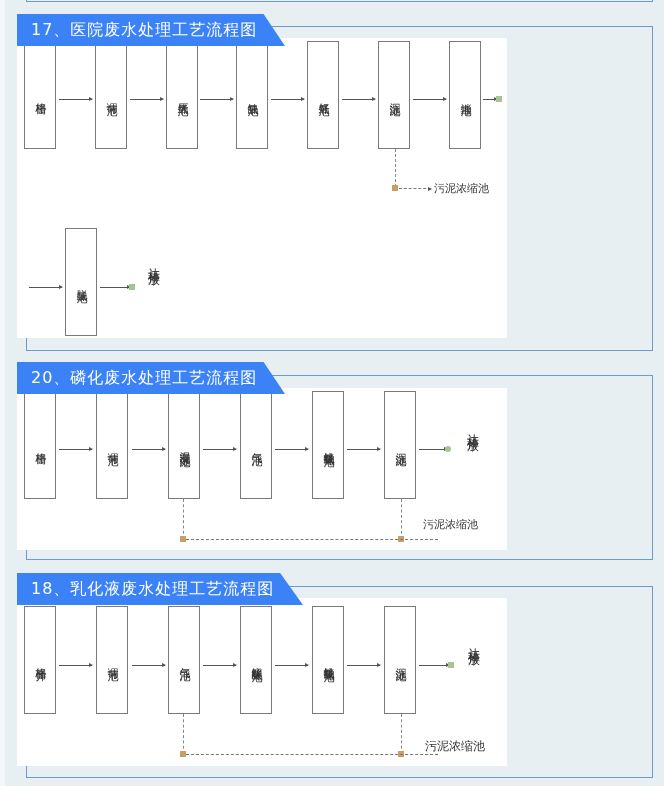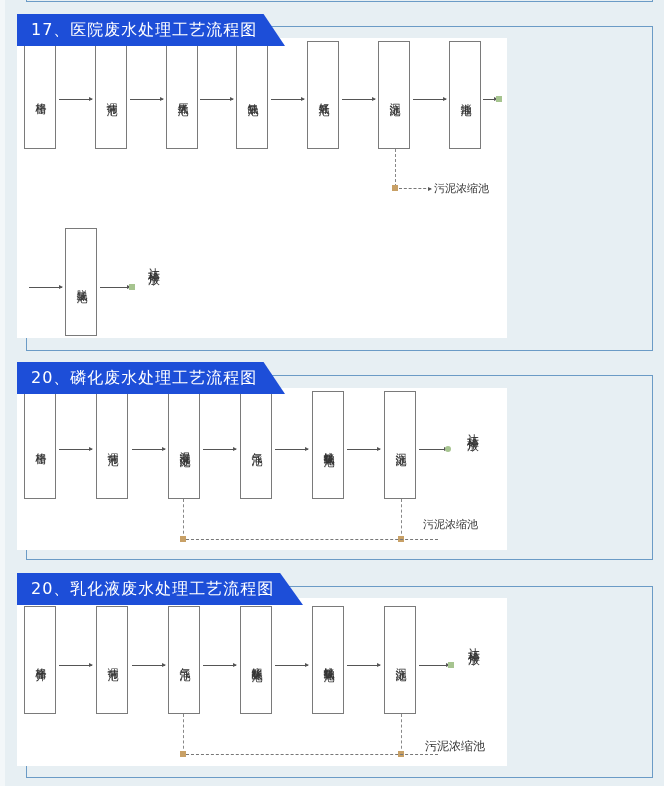--- a/index.html
+++ b/index.html
@@ -1,21 +1,21 @@
 <!DOCTYPE html>
 <html><head>
 <meta charset="utf-8">
 <style>
   * { box-sizing: border-box; margin: 0; padding: 0; }
   html, body { width: 664px; height: 786px; overflow: hidden; }
   body { background: #e7eff3; position: relative; font-family: "DejaVu Sans", sans-serif; }
   .leftstrip { position: absolute; left: 0; top: 0; width: 5px; height: 786px; background: #f3f7f9; }
   .frame { position: absolute; left: 26px; width: 627px; border: 1px solid #6b9bc6; }
   .header {
-    position: absolute; left: 17px; height: 32px; background: #1d4ed8; color: #fff;
+    position: absolute; left: 17px; height: 32px; background: #3b82f6; color: #fff;
     font-size: 16px; line-height: 32px; padding-left: 14px; letter-spacing: 1px;
     clip-path: polygon(0 0, 92% 0, 100% 100%, 0 100%);
     font-family: "DejaVu Sans", sans-serif;
   }
   .panel { position: absolute; left: 17px; width: 490px; background: #ffffff; }
   .box {
     position: absolute; width: 32px; border: 1px solid #7a7a7a; background: #fff;
     display: flex; align-items: center; justify-content: center;
   }
   .box span { writing-mode: vertical-rl; text-orientation: upright; font-size: 11px; color: #333; letter-spacing: 1px; line-height: 12px; }
@@ -150,13 +150,13 @@
   <div class="endsq" style="left:431px;top:64px;"></div>
   <div class="vlabel" style="left:448px;top:40px;">达标排放</div>
 
   <div class="vdash" style="left:166px;top:116px;height:40px;"></div>
   <div class="vdash" style="left:384px;top:116px;height:40px;"></div>
   <div class="sludgesq" style="left:163px;top:153px;"></div>
   <div class="sludgesq" style="left:381px;top:153px;"></div>
   <div class="hdash" style="left:169px;top:156px;width:252px;"></div>
   <div class="label" style="left:408px;top:140px;font-size:12px;">污泥浓缩池</div>
 </div>
-<div class="header" style="top:573px;width:286px;">20、乳化液废水处理工艺流程图</div>
+<div class="header" style="top:573px;width:286px;">18、乳化液废水处理工艺流程图</div>
 
 </body></html>

